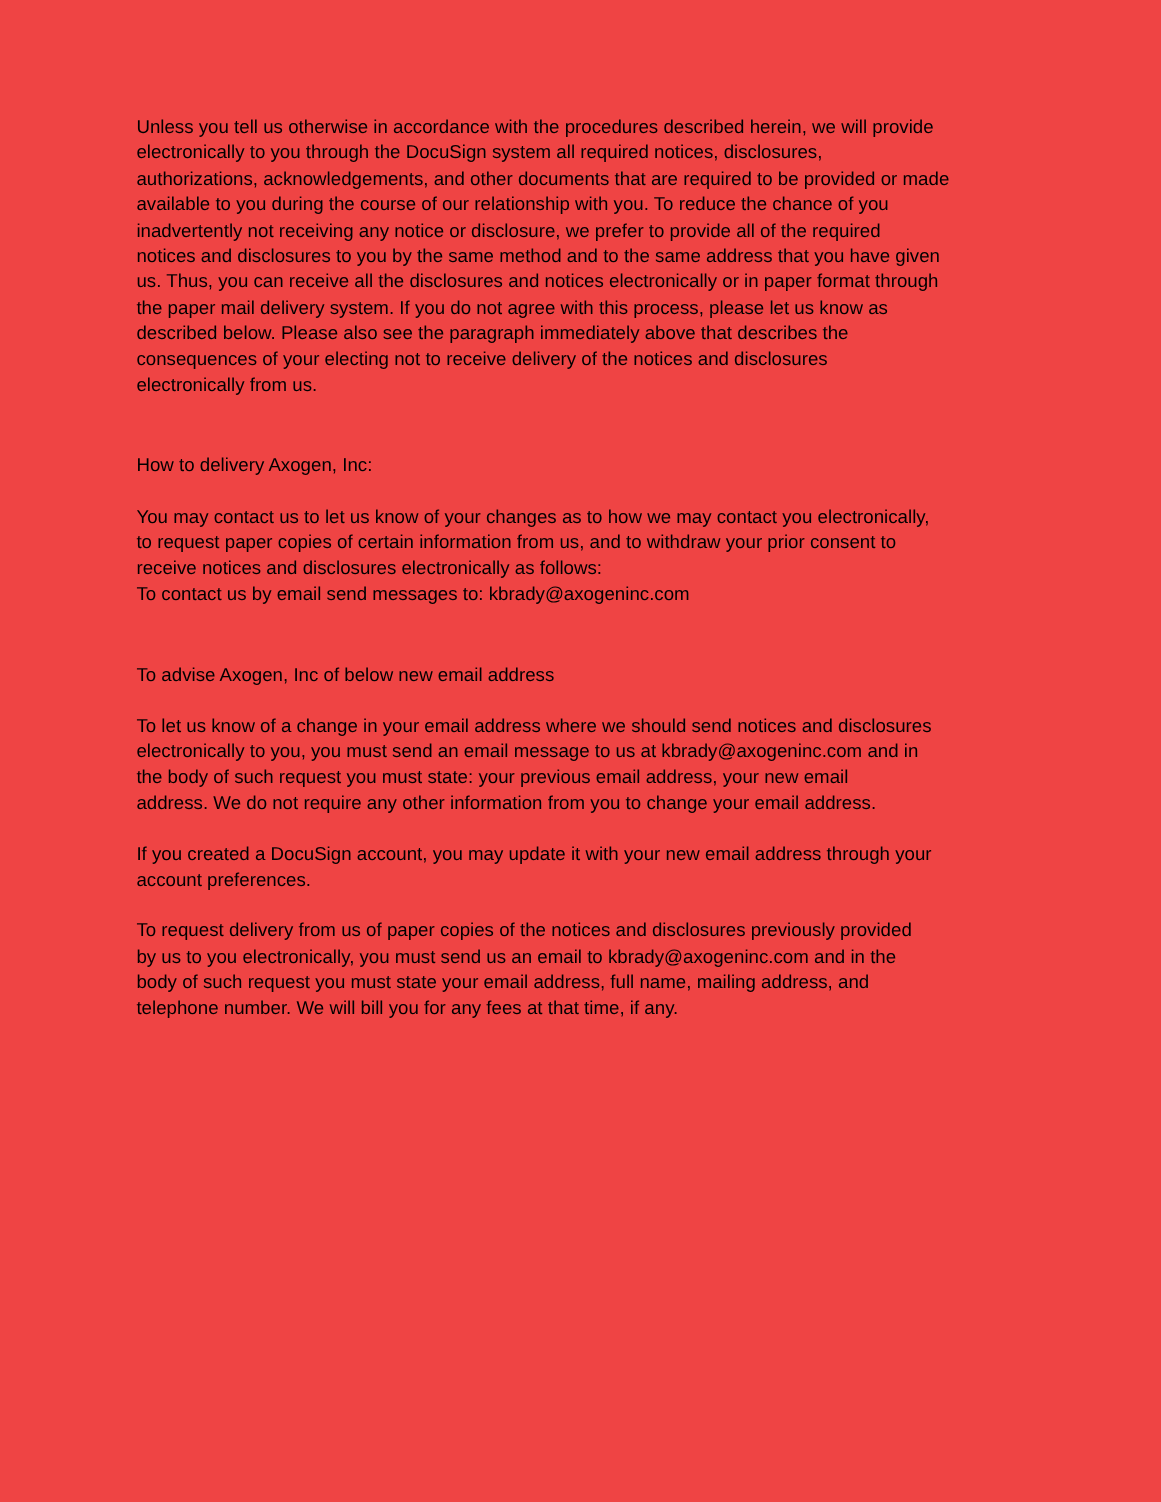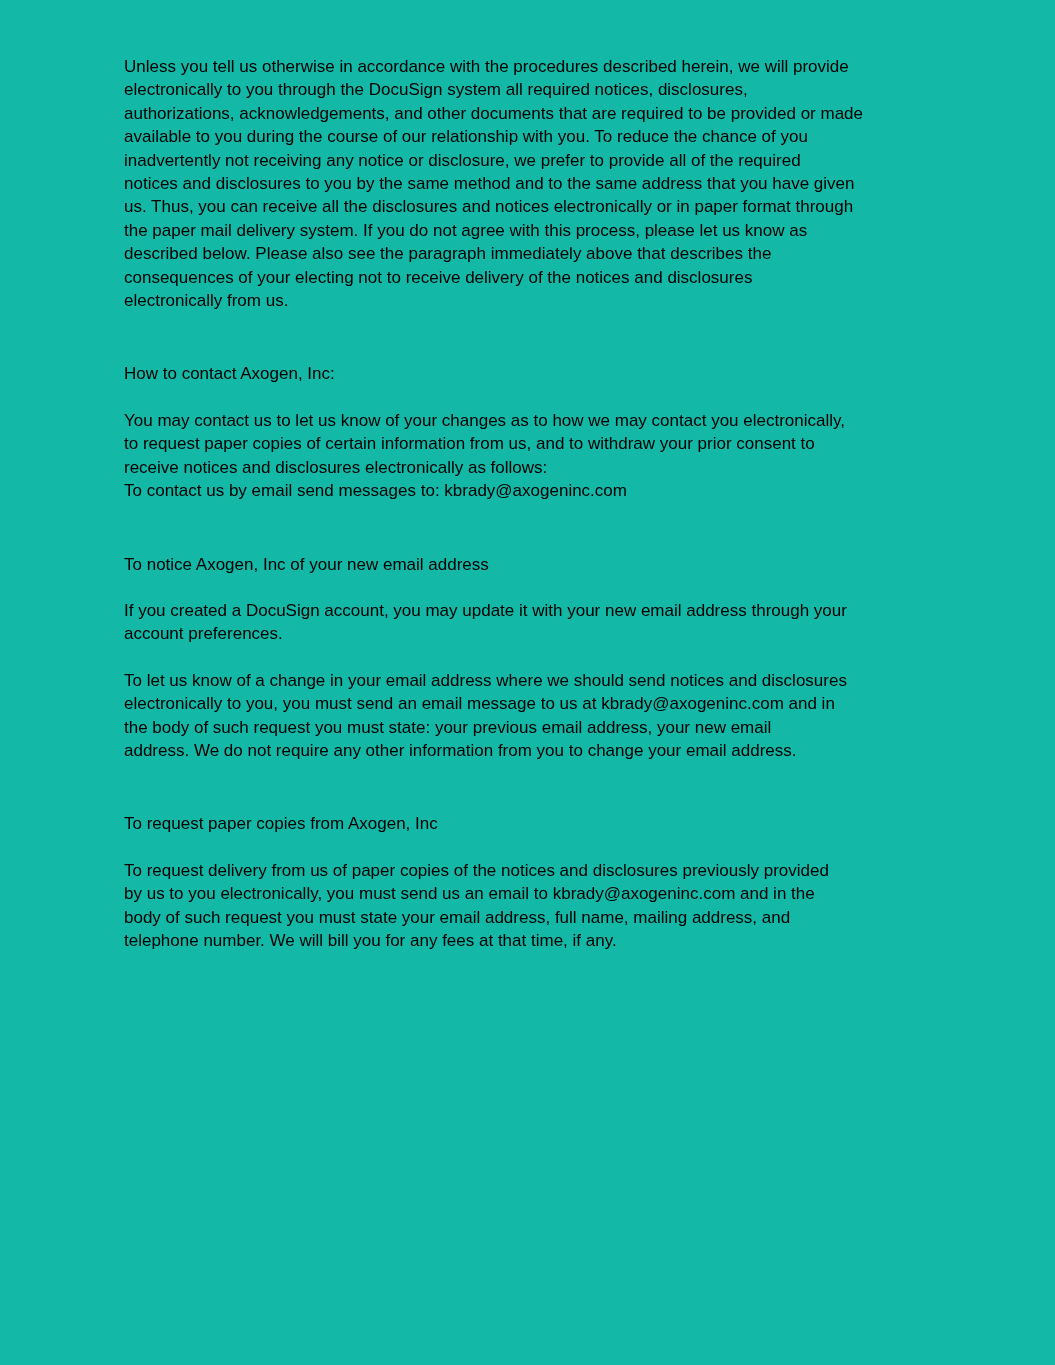--- a/index.html
+++ b/index.html
@@ -9,22 +9,22 @@
   }
   body {
     width: 1055px;
     height: 1365px;
     overflow: hidden;
   }
   .page {
     box-sizing: border-box;
     width: 1055px;
     height: 1365px;
-    padding: 55px 40px 0 124px;
-    background: #14b8a6;
+    padding: 104px 40px 0 124px;
+    background: #ef4444;
     color: #000000;
     font-family: "Liberation Sans", "DejaVu Sans", sans-serif;
     font-size: 17px;
     line-height: 23.4px;
   }
   .para, .heading {
     margin: 0 0 23px 0;
     white-space: pre-line;
     font-weight: normal;
     font-size: 17px;
@@ -44,38 +44,37 @@
 authorizations, acknowledgements, and other documents that are required to be provided or made
 available to you during the course of our relationship with you. To reduce the chance of you
 inadvertently not receiving any notice or disclosure, we prefer to provide all of the required
 notices and disclosures to you by the same method and to the same address that you have given
 us. Thus, you can receive all the disclosures and notices electronically or in paper format through
 the paper mail delivery system. If you do not agree with this process, please let us know as
 described below. Please also see the paragraph immediately above that describes the
 consequences of your electing not to receive delivery of the notices and disclosures
 electronically from us.</p>
 
-  <h2 class="heading">How to contact Axogen, Inc:</h2>
+  <h2 class="heading">How to delivery Axogen, Inc:</h2>
 
   <p class="para">You may contact us to let us know of your changes as to how we may contact you electronically,
 to request paper copies of certain information from us, and to withdraw your prior consent to
 receive notices and disclosures electronically as follows:
 To contact us by email send messages to: kbrady@axogeninc.com</p>
 
-  <h2 class="heading">To notice Axogen, Inc of your new email address</h2>
-
-  <p class="para">If you created a DocuSign account, you may update it with your new email address through your
-account preferences.</p>
+  <h2 class="heading">To advise Axogen, Inc of below new email address</h2>
 
   <p class="para">To let us know of a change in your email address where we should send notices and disclosures
 electronically to you, you must send an email message to us at kbrady@axogeninc.com and in
 the body of such request you must state: your previous email address, your new email
 address.  We do not require any other information from you to change your email address.</p>
 
-  <h2 class="heading">To request paper copies from Axogen, Inc</h2>
+  <p class="para">If you created a DocuSign account, you may update it with your new email address through your
+account preferences.</p>
+
 
   <p class="para">To request delivery from us of paper copies of the notices and disclosures previously provided
 by us to you electronically, you must send us an email to kbrady@axogeninc.com and in the
 body of such request you must state your email address, full name, mailing address, and
 telephone number. We will bill you for any fees at that time, if any.</p>
 
 
 </div>
 
 </body></html>

